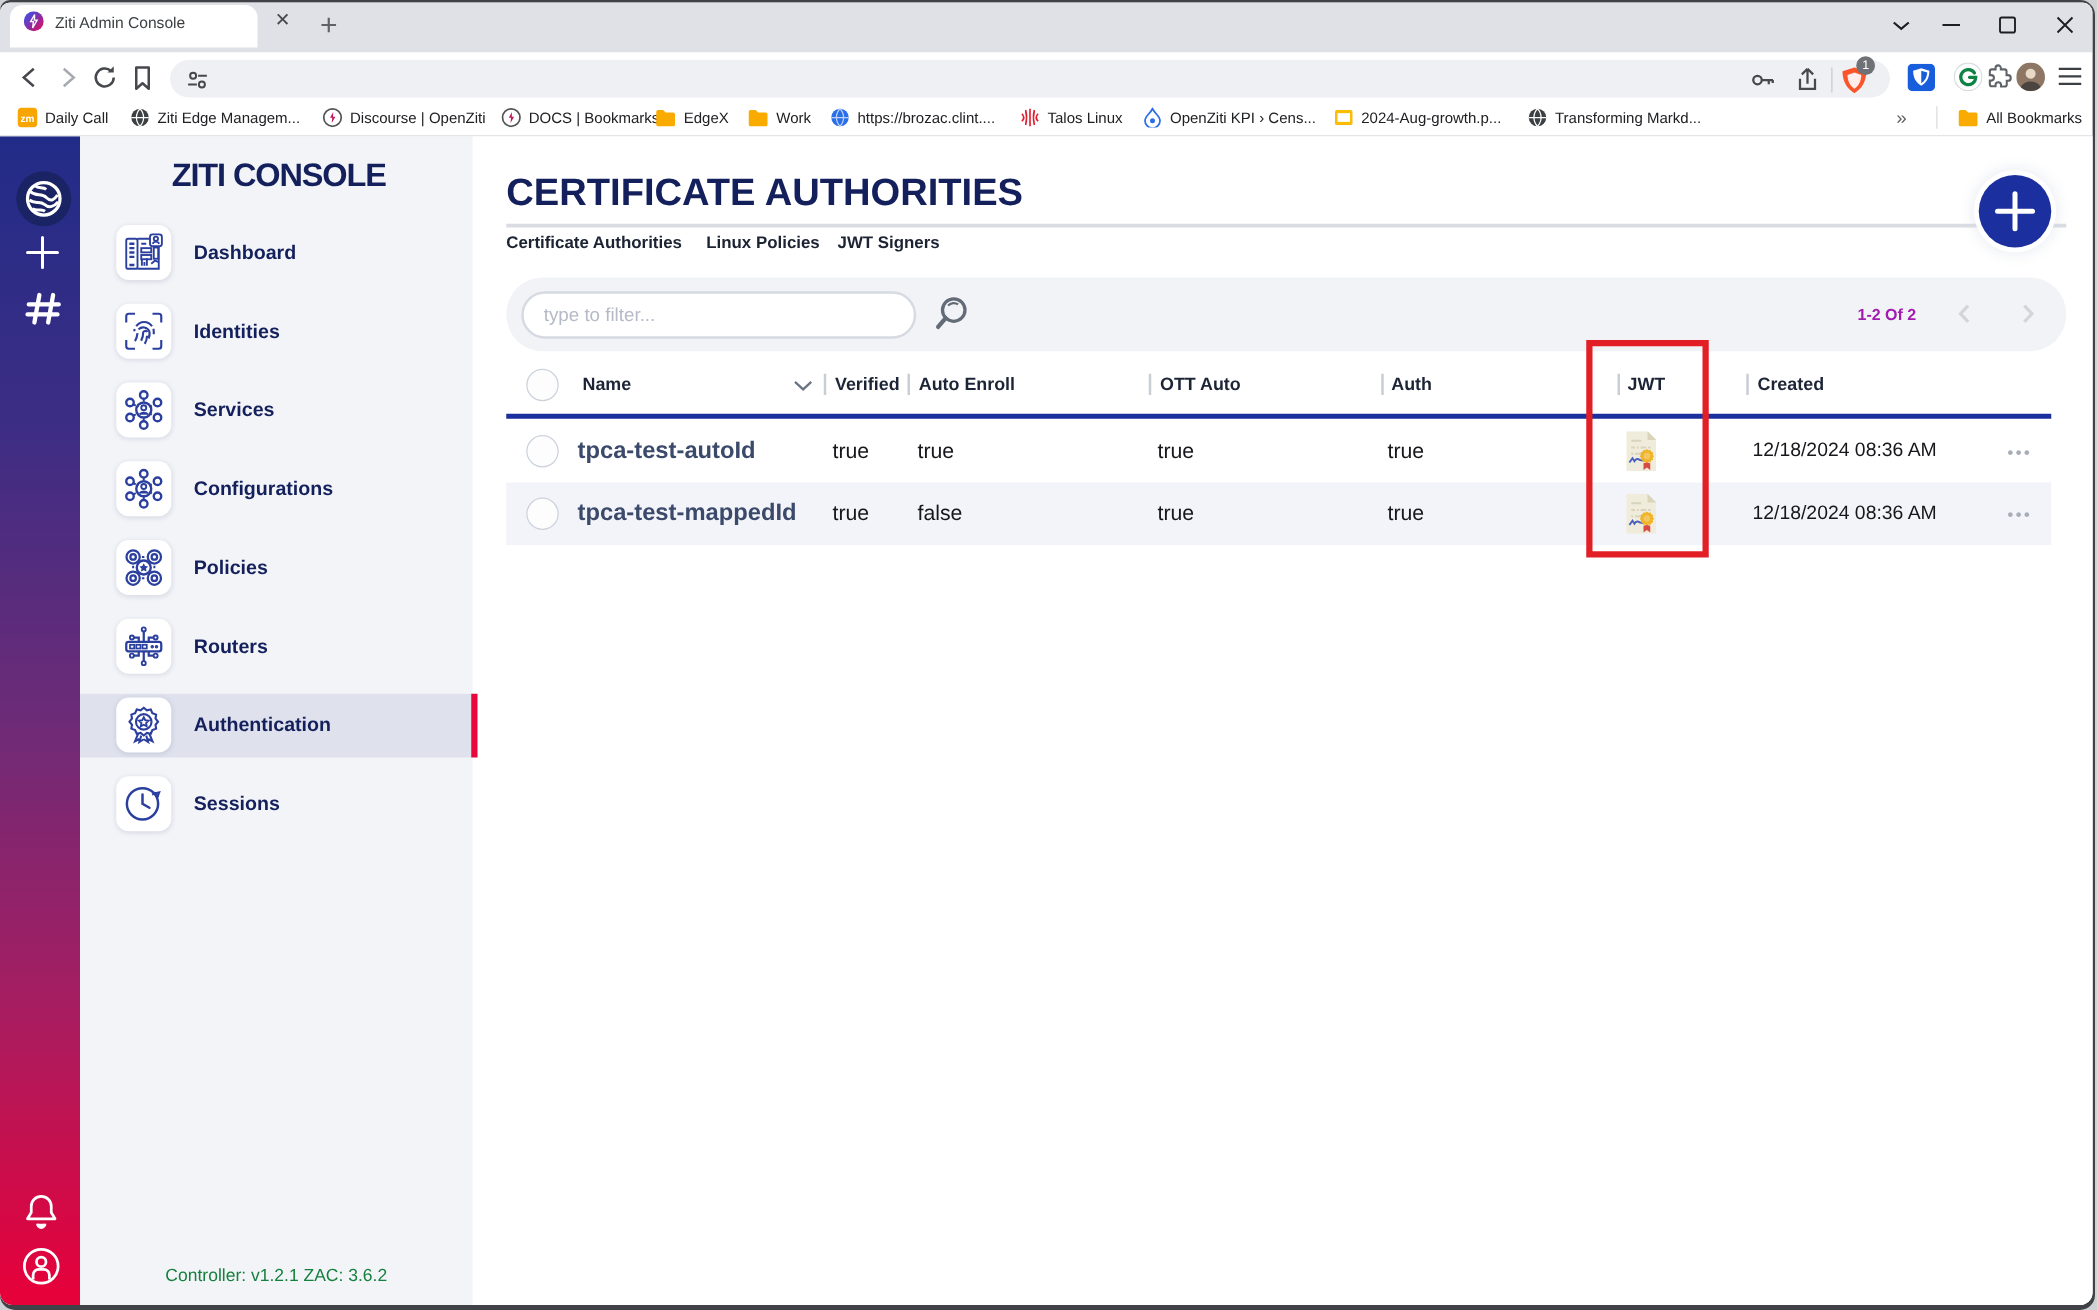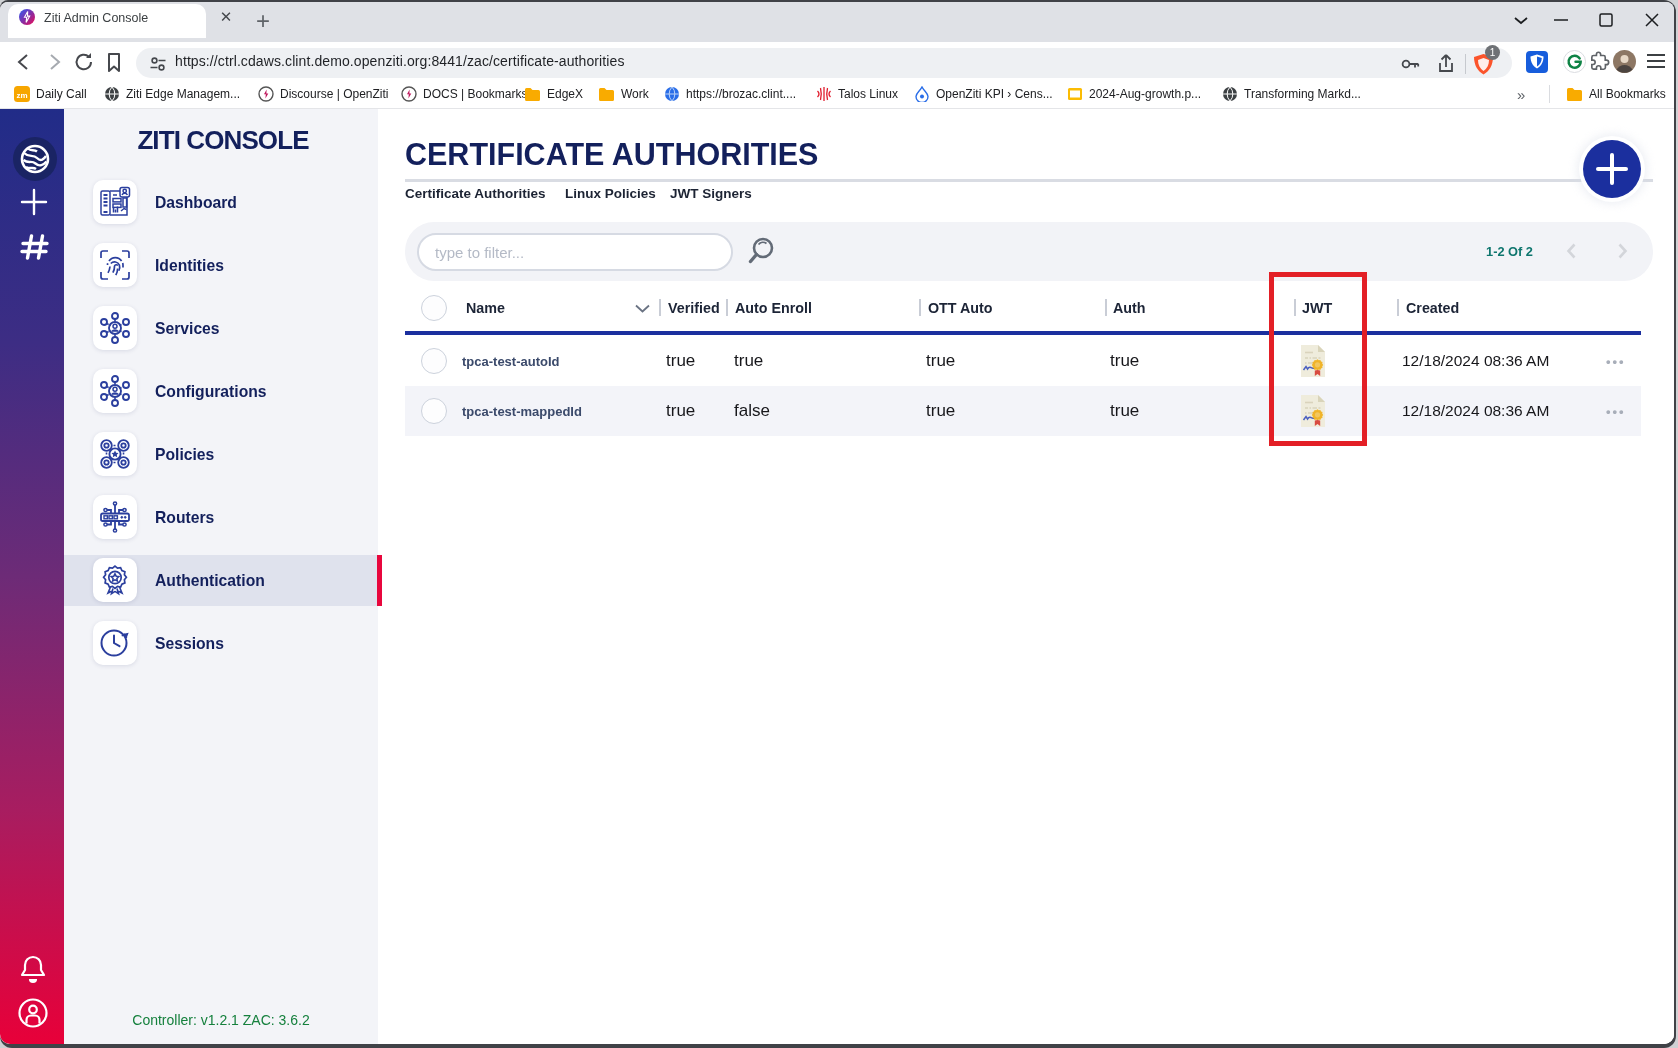--- a/index.html
+++ b/index.html
@@ -36,31 +36,31 @@
 
 h1 { position:absolute; left:27px; top:28px; font-size:30.5px; font-weight:bold; color:#13205c; letter-spacing:0px; }
 #tabline { position:absolute; left:27px; top:70px; width:1248px; height:3px; background:#d9dce3; }
 .ptab { position:absolute; top:77px; font-size:13.5px; font-weight:600; color:#1c2333; }
 #plus { position:absolute; left:1205px; top:31px; width:58px; height:58px; border-radius:50%; background:#1b2f9e; box-shadow:0 0 0 4px rgba(255,255,255,0.95), 0 0 10px 6px rgba(215,219,230,0.45); }
 #plus:before { content:""; position:absolute; left:13px; top:27px; width:32px; height:4px; background:#fff; border-radius:2px; }
 #plus:after { content:""; position:absolute; left:27px; top:13px; width:4px; height:32px; background:#fff; border-radius:2px; }
 #filterbar { position:absolute; left:27px; top:113px; width:1248px; height:59px; background:#f2f3f7; border-radius:29px; }
 #finput { position:absolute; left:12px; top:11px; width:316px; height:38px; background:#fff; border:2px solid #d6dae3; border-radius:19px; }
 #fph { position:absolute; left:16px; top:9px; font-size:15px; color:#b4bac6; }
-#pagecount { position:absolute; right:120px; top:0; height:59px; display:flex; align-items:center; font-size:12.8px; font-weight:bold; color:#0f766e; }
+#pagecount { position:absolute; right:120px; top:0; height:59px; display:flex; align-items:center; font-size:12.8px; font-weight:bold; color:#a21caf; }
 .pgchev { position:absolute; top:17px; width:24px; height:24px; }
 
 #thead { position:absolute; left:27px; top:177px; width:1248px; height:45px; }
 .hcell { position:absolute; top:14px; font-size:14.3px; font-weight:bold; color:#1c2436; }
 .hsep { position:absolute; top:13px; width:2px; height:17px; background:#c9cdd6; }
 .ckc { position:absolute; width:26px; height:26px; border:1.5px solid #ccd2dc; border-radius:50%; background:#fdfdfe; }
 #bluerule { position:absolute; left:27px; top:222px; width:1236px; height:4px; background:#1b2f9e; }
 .trow { position:absolute; left:27px; width:1236px; height:50px; }
 .tcell { position:absolute; top:0; height:50px; display:flex; align-items:center; font-size:17px; color:#17171b; }
-.tname { font-weight:600; color:#3b4a6b; font-size:13px; }
+.tname { font-weight:600; color:#3b4a6b; font-size:19px; }
 .dots { color:#a8aeb9; font-weight:bold; font-size:13px; letter-spacing:2px; }
 #redbox { position:absolute; left:891px; top:163px; width:98px; height:174px; border:5px solid #e31f26; }
 </style>
 </head>
 <body>
 <div id="frame"></div>
 <div id="win">
 
   <div id="tabstrip">
     <div id="tab">
@@ -106,21 +106,20 @@
       </svg>
     <svg class="navic" style="left:100px" viewBox="0 0 28 28">
         <path d="M9 6 h10 v17 l-5 -4.4 l-5 4.4 z" stroke="#46484d" stroke-width="2" fill="none" stroke-linejoin="round"></path>
       </svg>
     <div id="omnibox">
       <svg style="position:absolute;left:13px;top:7px" width="18" height="18" viewBox="0 0 18 18">
           <circle cx="5.5" cy="5.5" r="2.4" fill="none" stroke="#45484d" stroke-width="1.6"></circle>
           <circle cx="12.5" cy="12.5" r="2.4" fill="none" stroke="#45484d" stroke-width="1.6"></circle>
           <path d="M9.5 5.5 h7 M1.5 12.5 h7" stroke="#45484d" stroke-width="1.6"></path>
         </svg>
-      <div id="url">https://ctrl.cdaws.clint.demo.openziti.org:8441/zac/certificate-authorities</div>
       <svg style="position:absolute;left:1263px;top:6px" width="22" height="20" viewBox="0 0 22 20">
           <circle cx="7" cy="10" r="3.4" fill="none" stroke="#45484d" stroke-width="1.8"></circle>
           <path d="M10.4 10 h9 M16 10 v3.4 M19.2 10 v2.4" stroke="#45484d" stroke-width="1.8" fill="none"></path>
         </svg>
       <svg style="position:absolute;left:1300px;top:5px" width="20" height="22" viewBox="0 0 20 22">
           <path d="M10 2 v12 M10 2 l-4.5 4.5 M10 2 l4.5 4.5" stroke="#45484d" stroke-width="1.8" fill="none"></path>
           <path d="M4 10 v8 h12 v-8" stroke="#45484d" stroke-width="1.8" fill="none"></path>
         </svg>
       <div style="position:absolute;left:1329px;top:6px;width:1px;height:20px;background:#c6c9ce"></div>
       <svg style="position:absolute;left:1337px;top:5px" width="21" height="23" viewBox="0 0 21 23">

